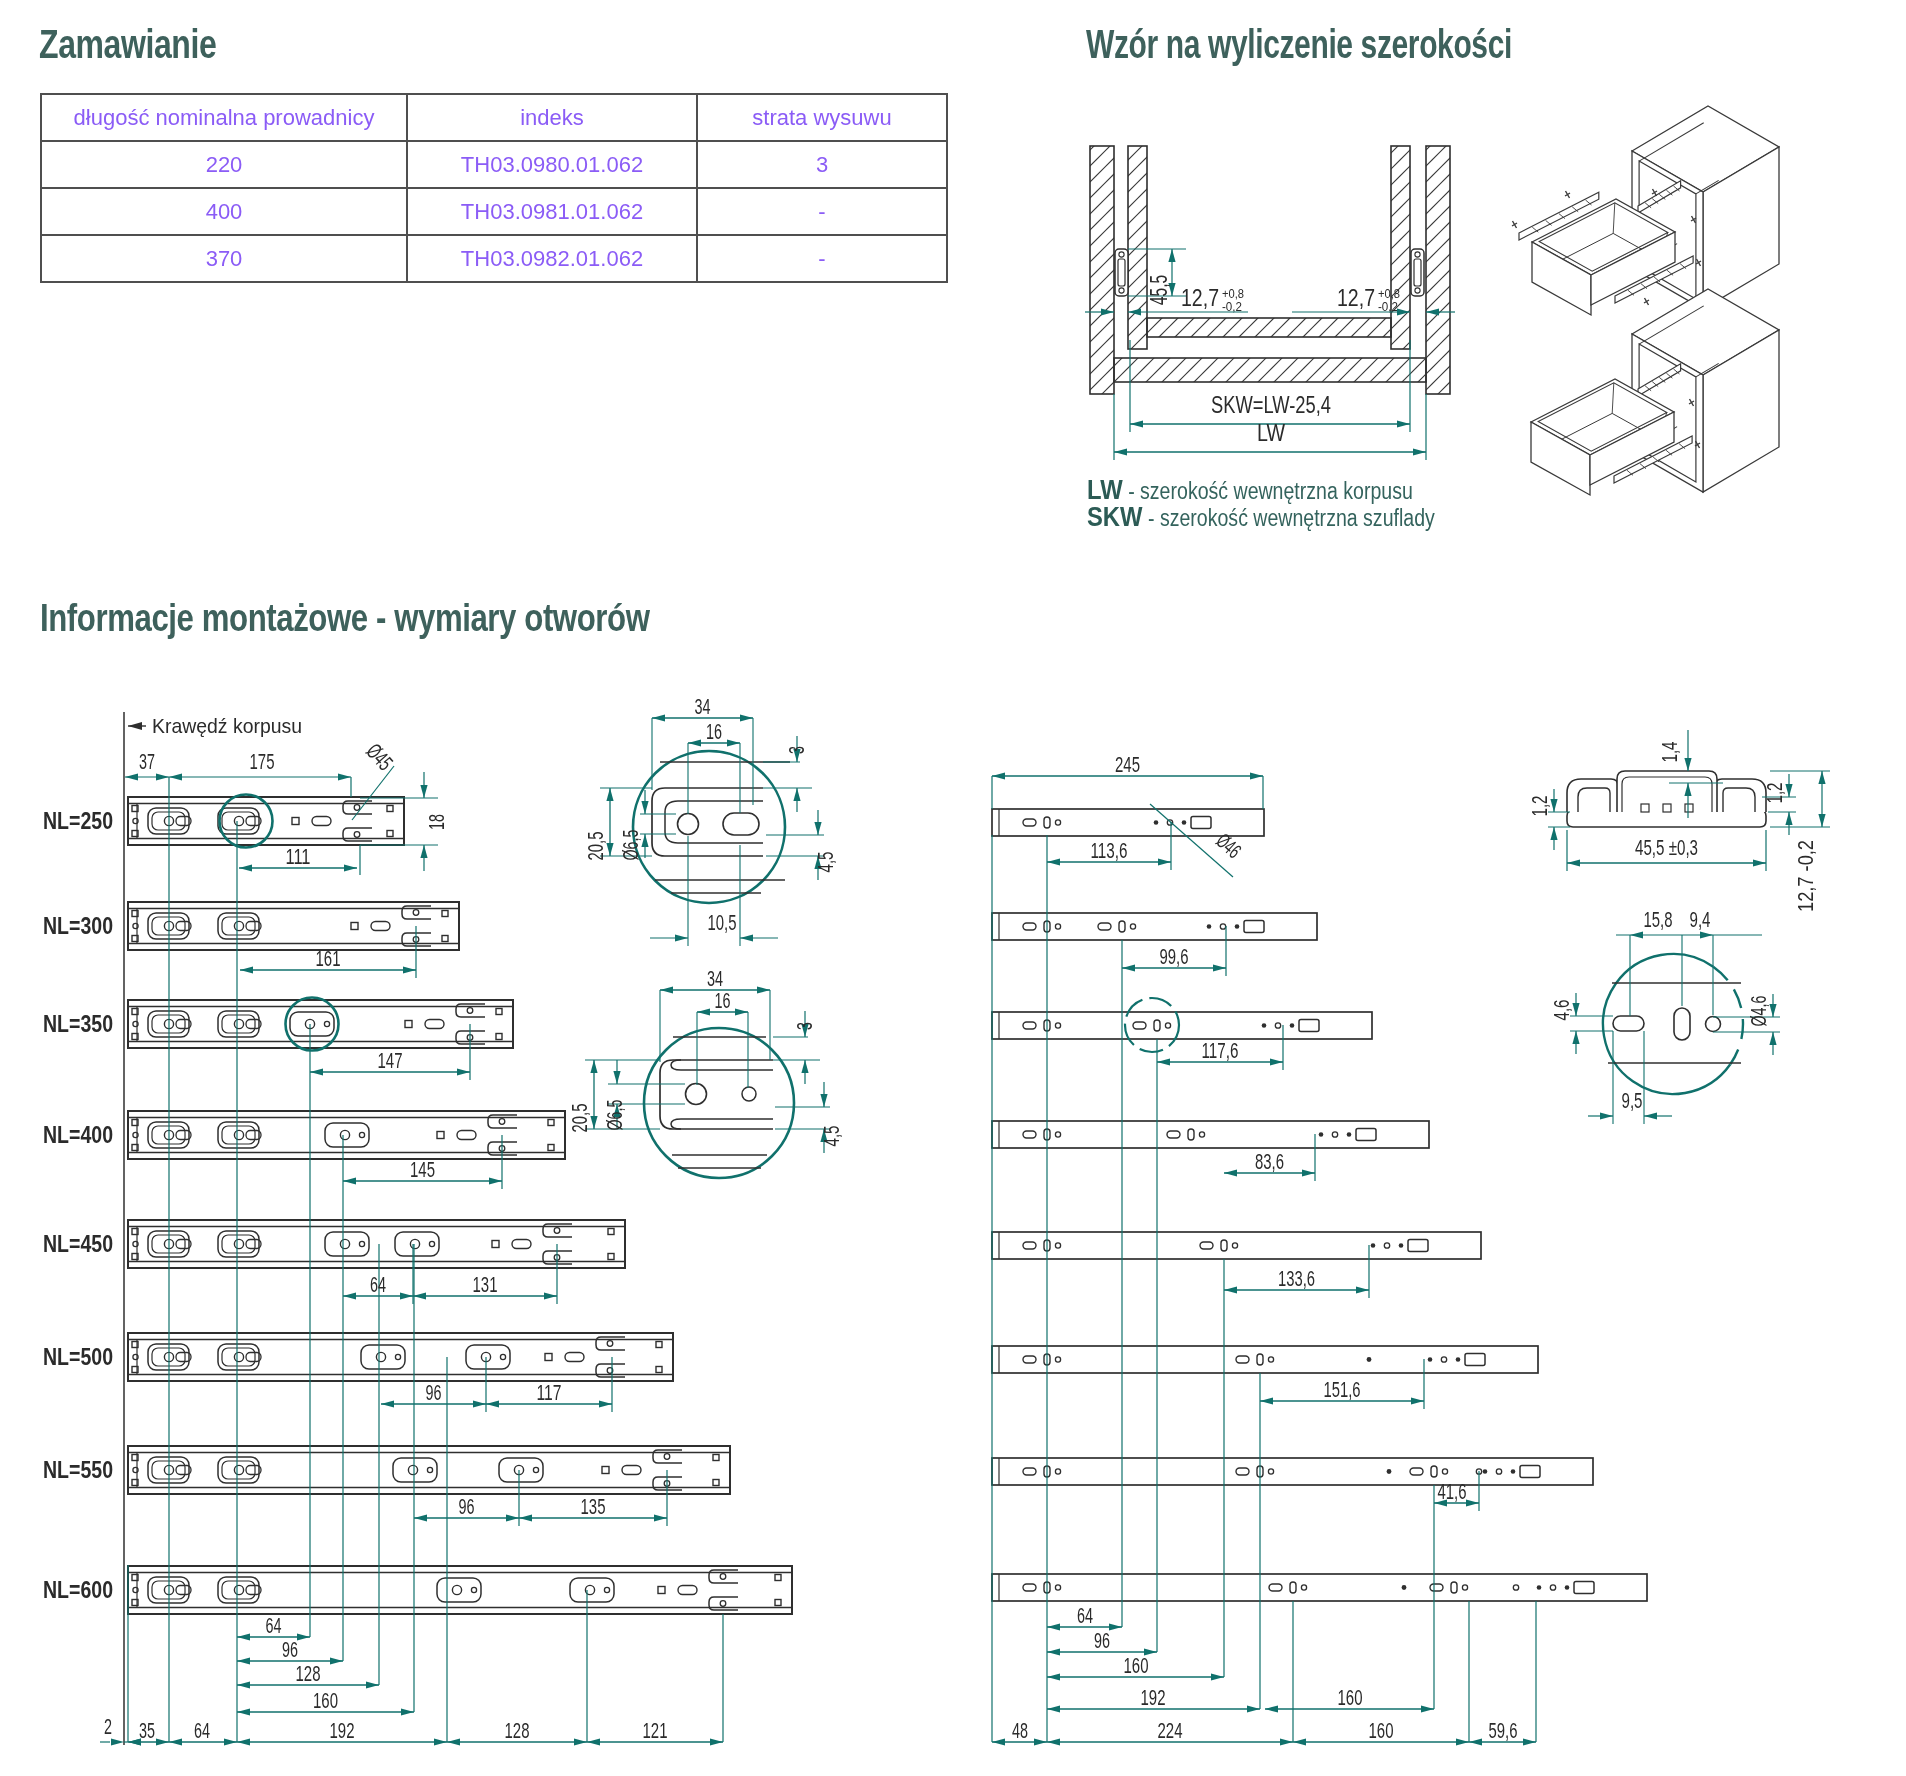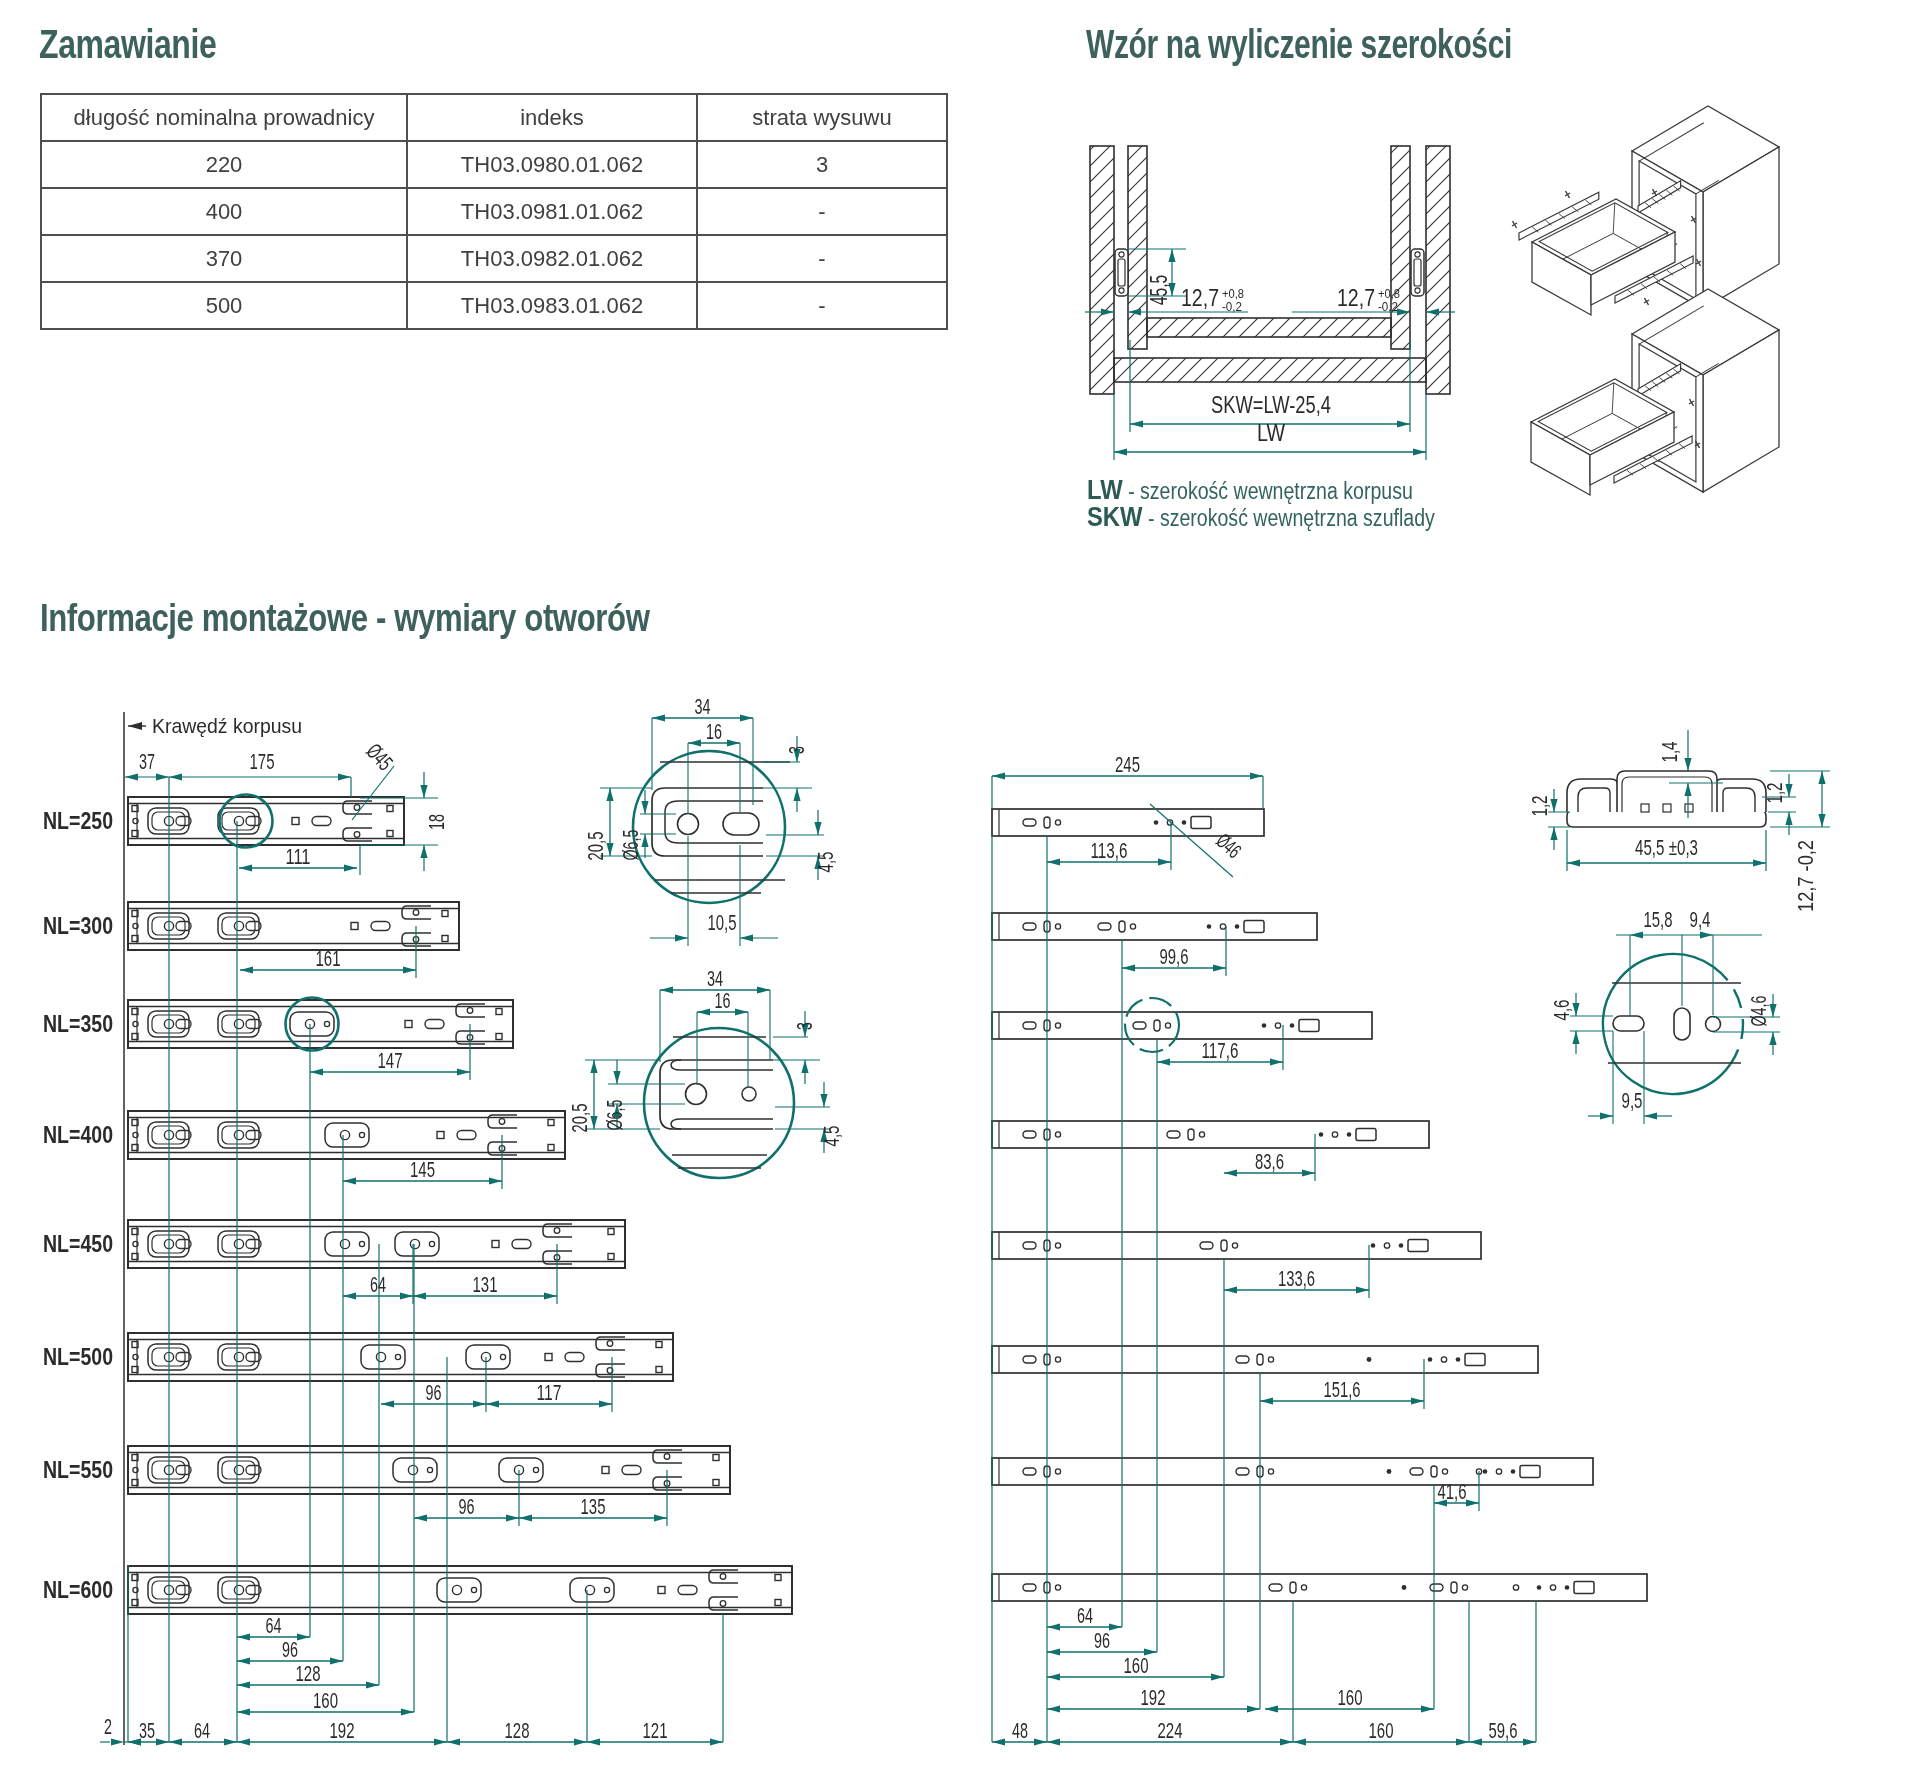--- a/index.html
+++ b/index.html
@@ -1,19 +1,19 @@
 <!DOCTYPE html>
 <html><head><meta charset="utf-8"><style>
 * { margin:0; padding:0; box-sizing:border-box; }
 body { width:1906px; height:1776px; background:#fff; position:relative;
   font-family:"Liberation Sans", sans-serif; overflow:hidden; }
 .hdr { position:absolute; color:#3e615c; font-weight:bold; font-size:40px;
   transform-origin:left top; white-space:nowrap; letter-spacing:-0.5px; }
 table.t { position:absolute; left:40px; top:93px; width:906px; border-collapse:collapse;
-  font-size:22px; color:#404040; text-align:center; table-layout:fixed; }
+  font-size:22px; color:#8b5cf6; text-align:center; table-layout:fixed; }
 table.t td, table.t th { border:2px solid #4f4f4f; height:47px; font-weight:normal;
   padding:0; vertical-align:middle; }
 svg { position:absolute; }
 .leg { position:absolute; left:1087px; color:#34635d; white-space:nowrap;
   transform:scaleX(0.85); transform-origin:left top; font-size:23px; }
 .leg b { font-size:28px; color:#2c5b55; }
 </style></head><body>
 <div class="hdr" style="left:39px;top:22px;transform:scaleX(0.80);">Zamawianie</div>
 <div class="hdr" style="left:1086px;top:22px;transform:scaleX(0.75);">Wzór na wyliczenie szerokości</div>
 <div class="hdr" style="left:40px;top:597px;font-size:38px;transform:scaleX(0.82);">Informacje montażowe - wymiary otworów</div>
@@ -35,25 +35,20 @@
         <td>3</td>
       </tr>
       <tr>
         <td>400</td>
         <td>TH03.0981.01.062</td>
         <td>-</td>
       </tr>
       <tr>
         <td>370</td>
         <td>TH03.0982.01.062</td>
-        <td>-</td>
-      </tr>
-      <tr>
-        <td>500</td>
-        <td>TH03.0983.01.062</td>
         <td>-</td>
       </tr>
 </tbody>
   </table>
 <div class="leg" style="top:474px;"><b>LW</b> - szerokość wewnętrzna korpusu</div>
 <div class="leg" style="top:501px;"><b>SKW</b> - szerokość wewnętrzna szuflady</div>
 <svg style="left:1060px;top:90px;" width="846" height="470" viewBox="1060 90 846 470">
 <defs>
 <pattern id="h1" width="16" height="16" patternUnits="userSpaceOnUse">
 <path d="M-4,12 L12,-4 M4,20 L20,4" stroke="#3a3a3a" stroke-width="1.2"></path>

